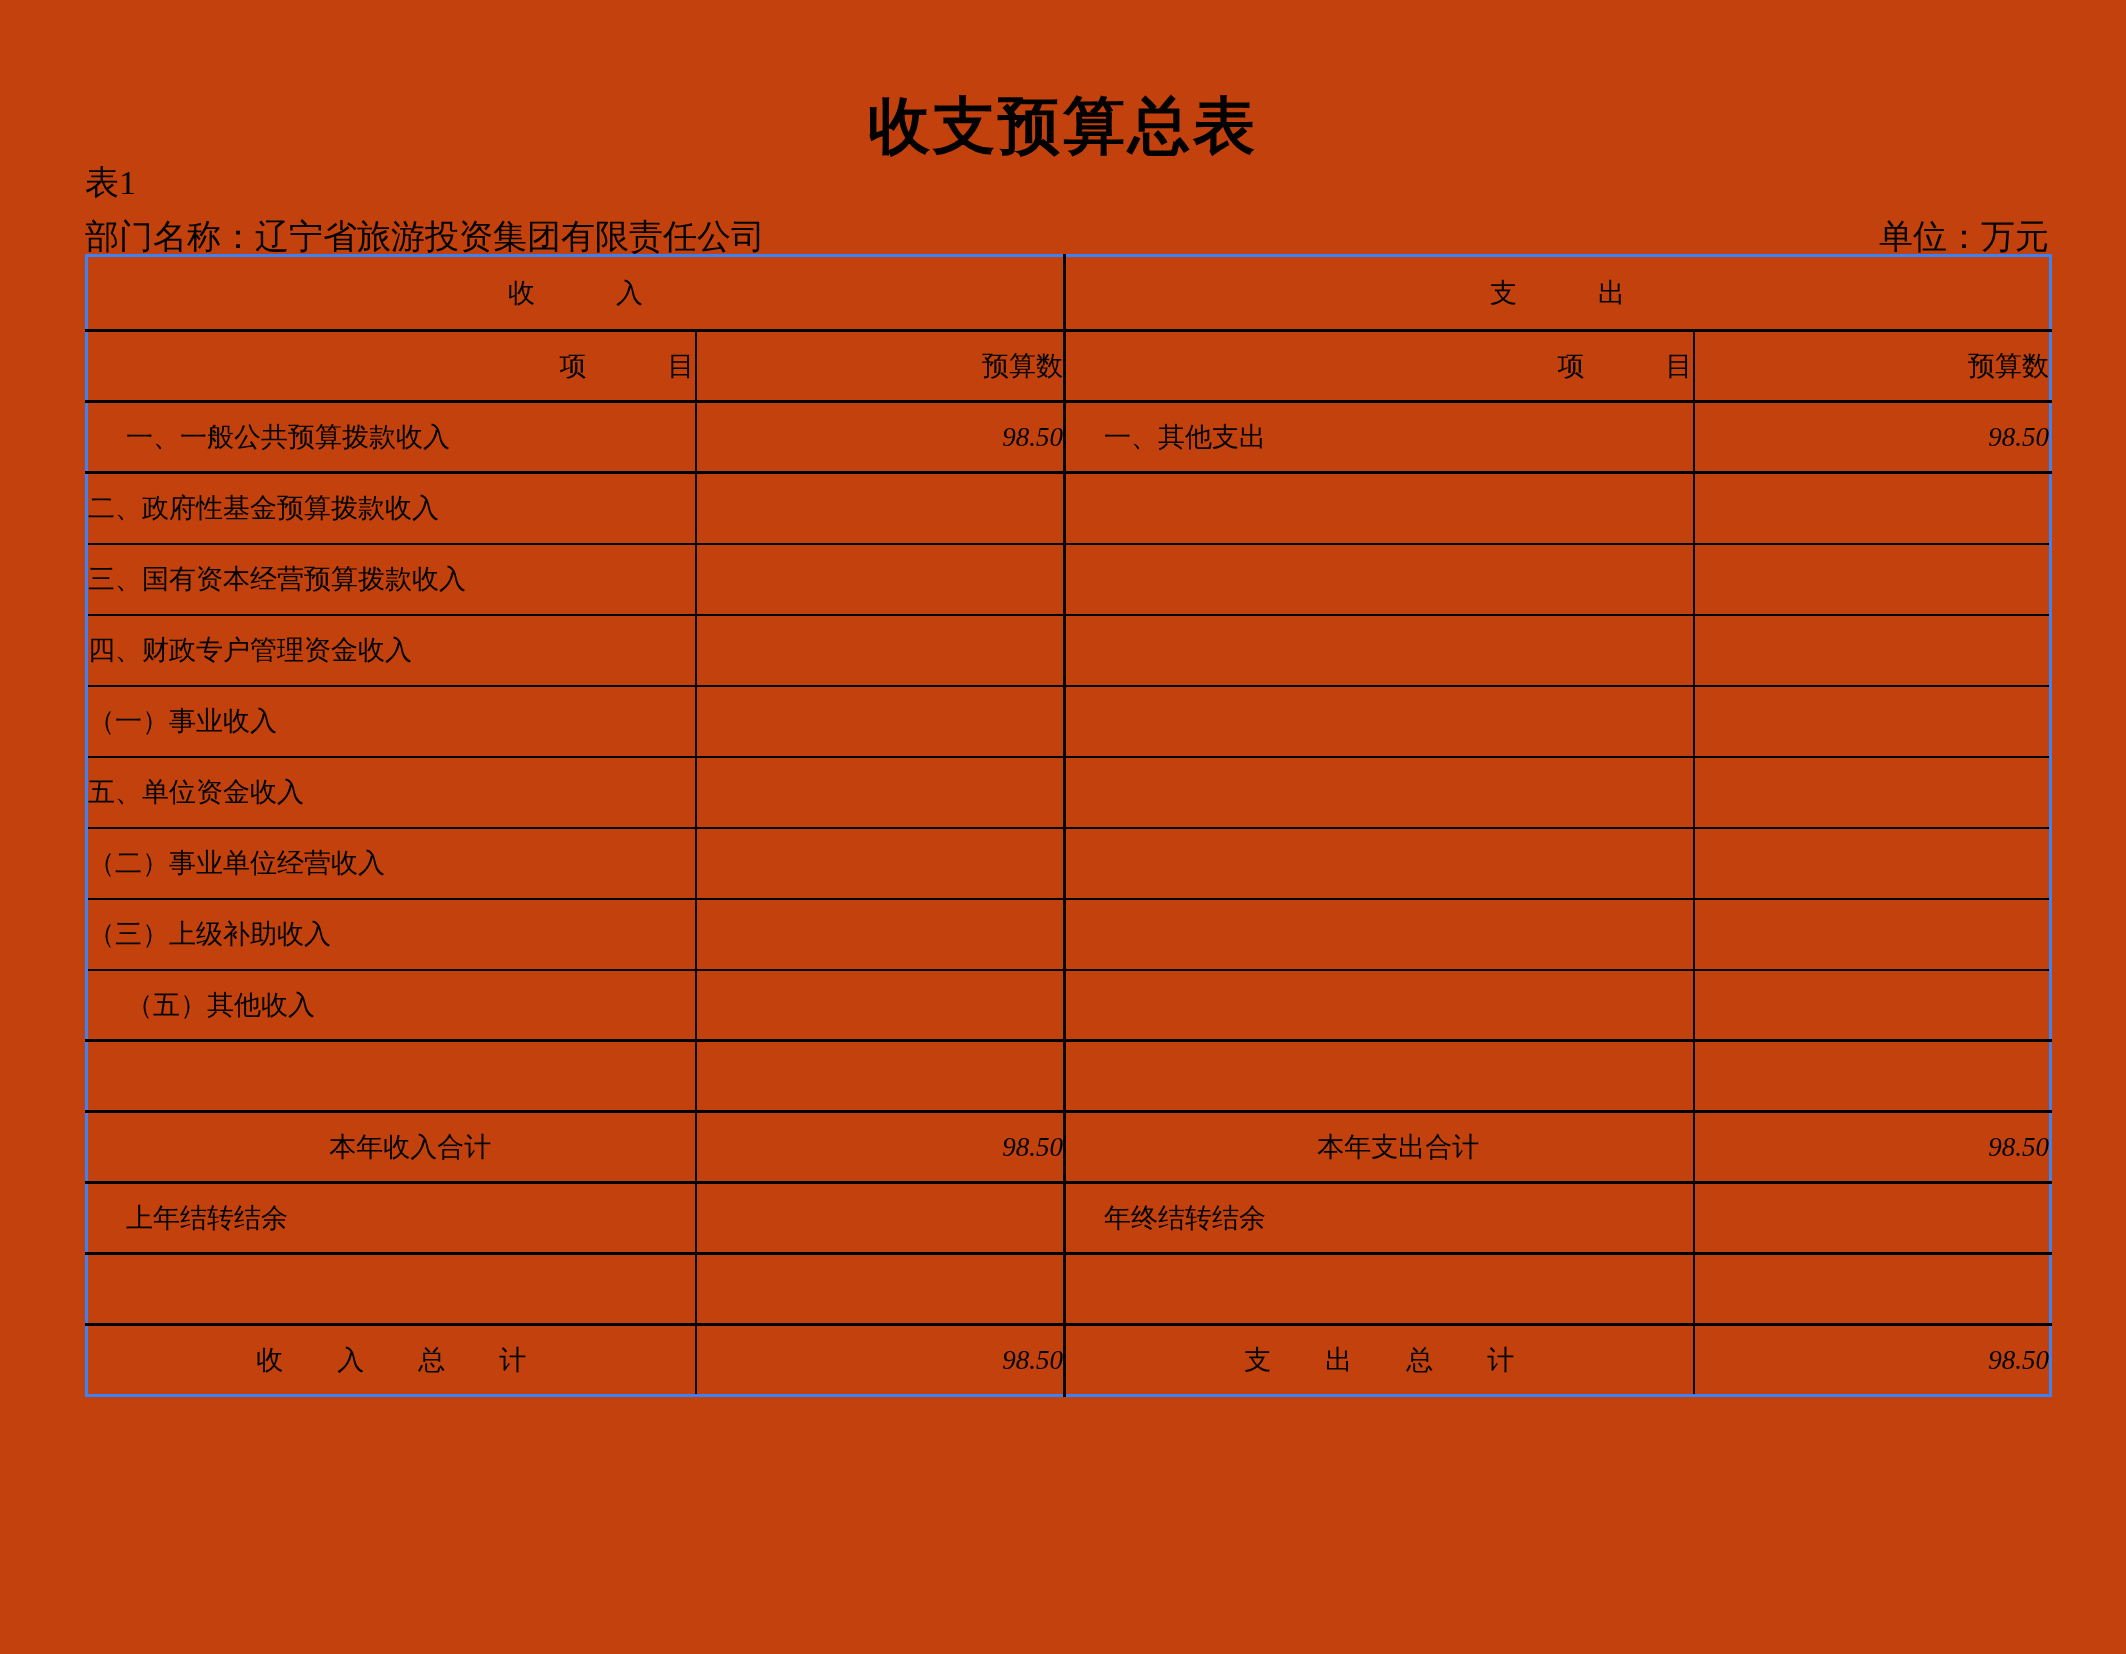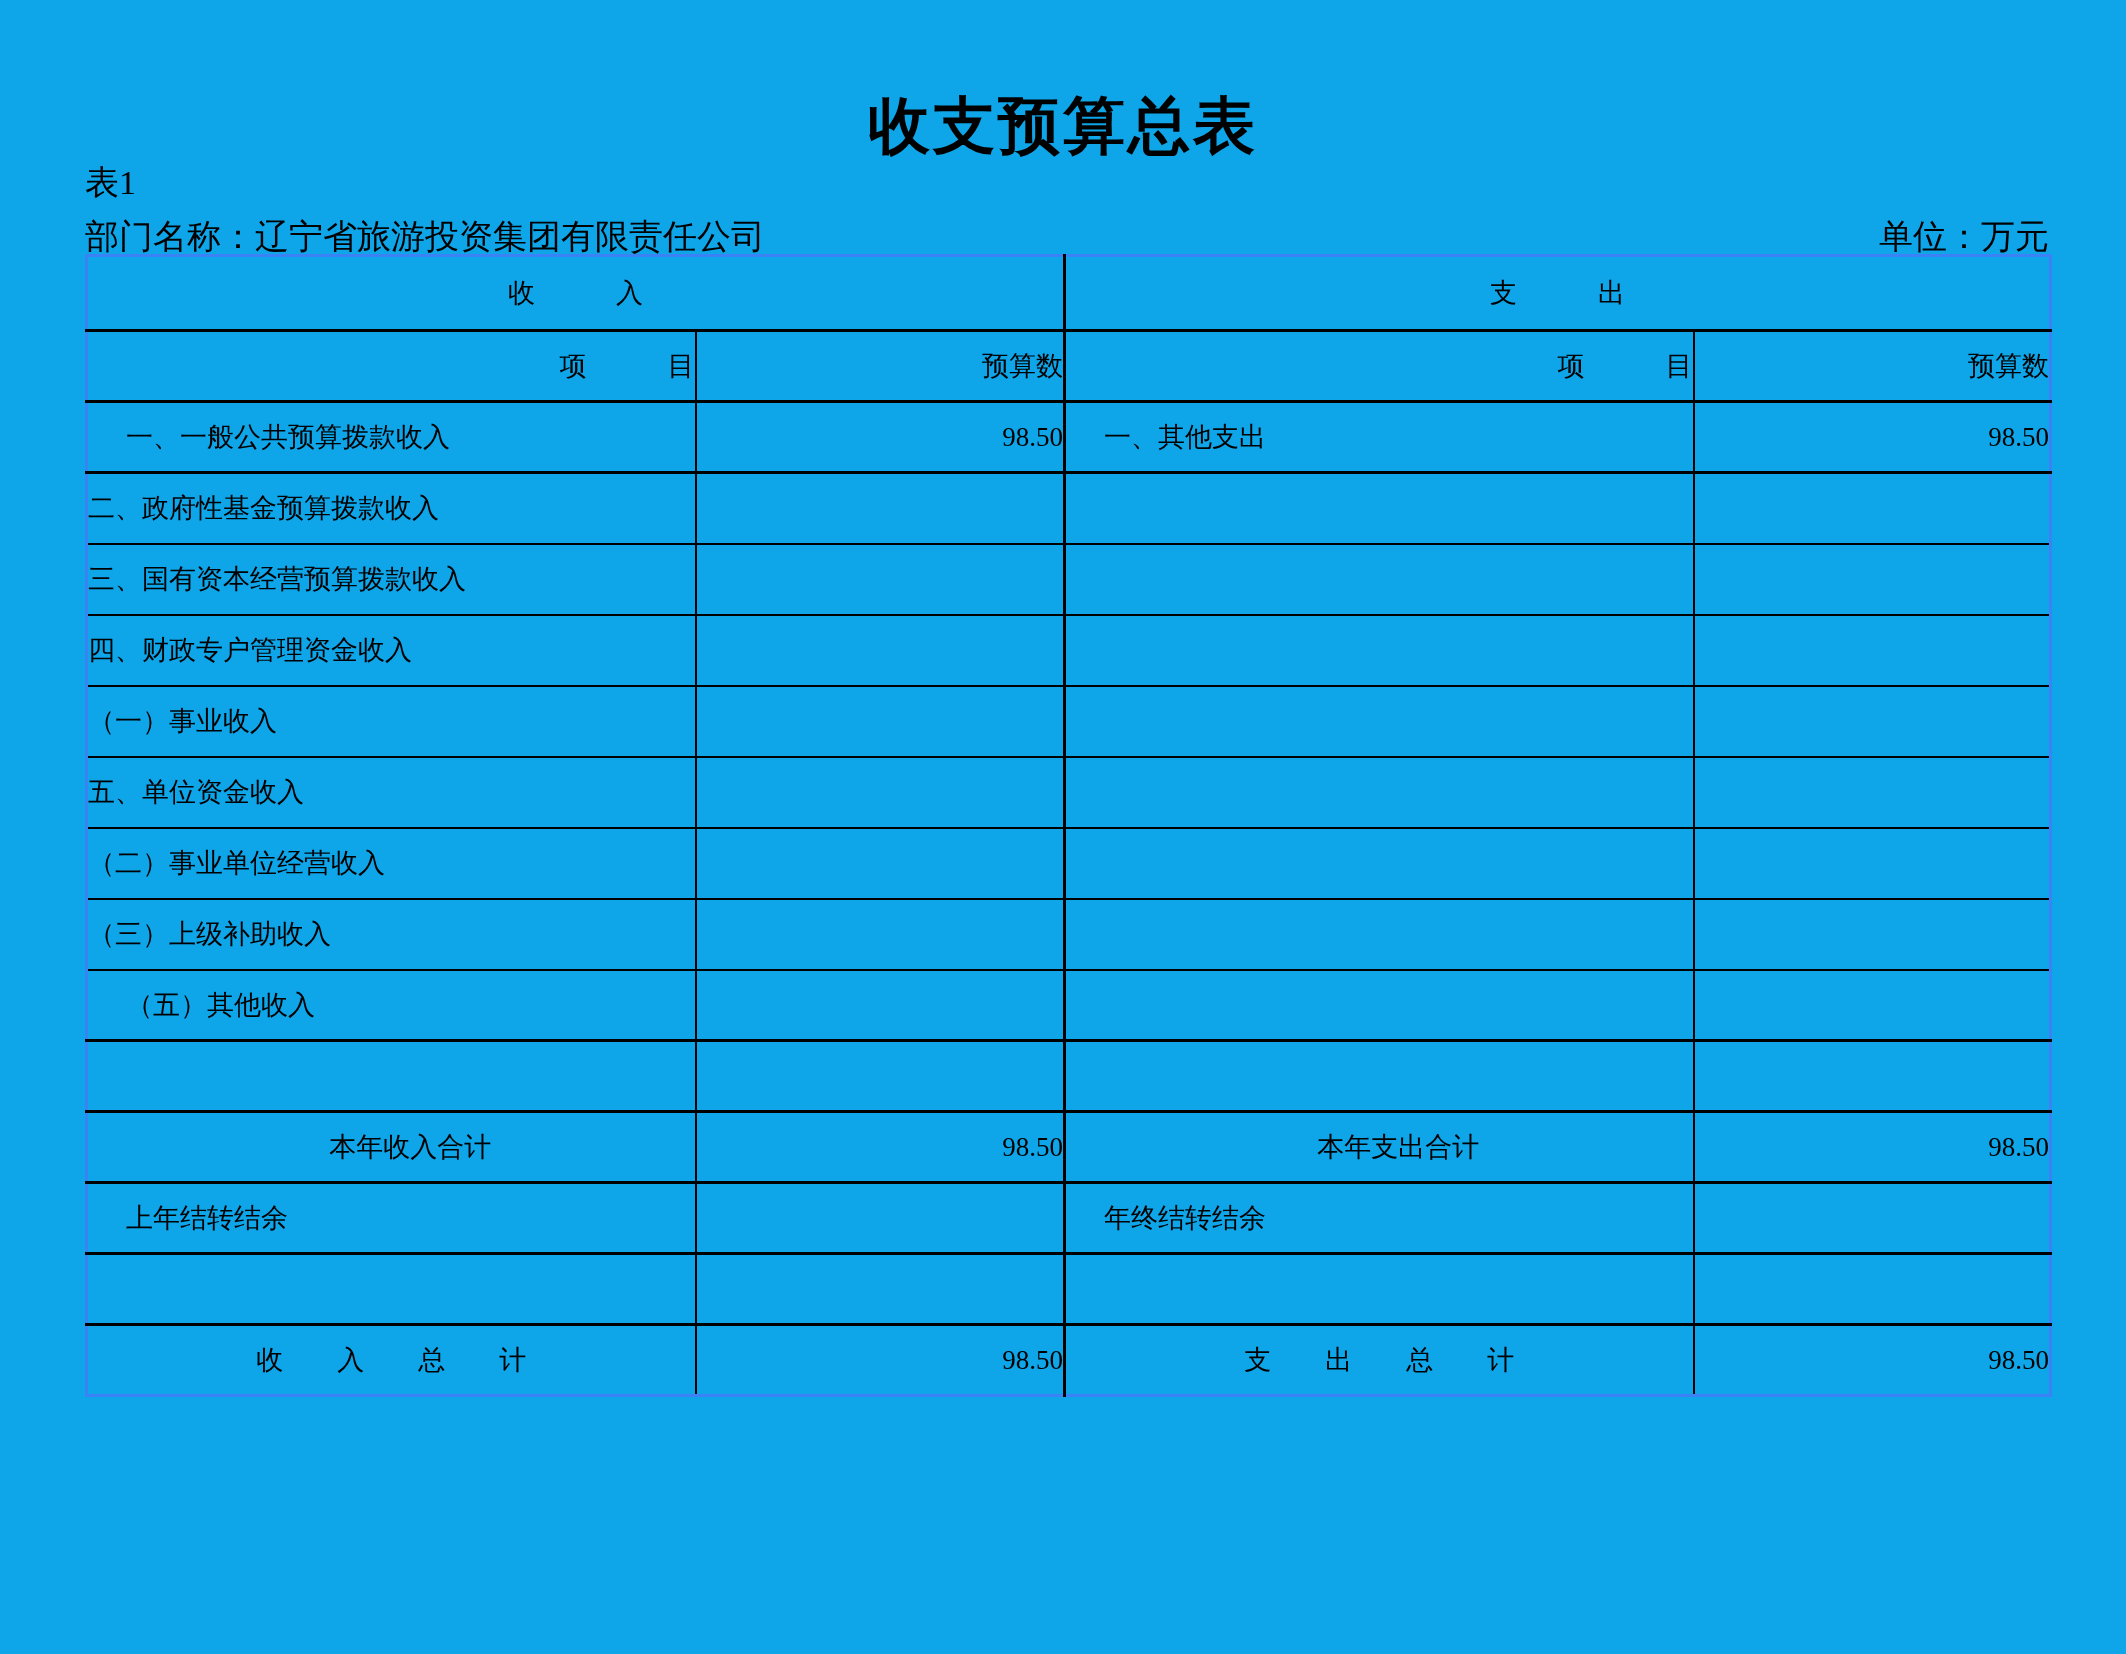--- a/index.html
+++ b/index.html
@@ -2,21 +2,21 @@
 <html lang="zh"><head>
 <meta charset="utf-8">
 <style>
   * { box-sizing: border-box; }
   html, body { margin: 0; padding: 0; }
   body { background: #ffffff; }
   .page {
     position: relative;
     width: 2126px;
     height: 1654px;
-    background: #0ea5e9;
+    background: #c2410c;
     color: #000000;
     font-family: "Liberation Serif", "DejaVu Serif", serif;
     overflow: hidden;
   }
   .title {
     margin: 0;
     padding-top: 92px;
     height: 160px;
     text-align: center;
     font-size: 62px;
@@ -53,21 +53,21 @@
     font-weight: normal;
     overflow: hidden;
     white-space: nowrap;
     vertical-align: middle;
   }
   .sec-h  { height: 75px; text-align: center; border-bottom-width: 3px !important; }
   .col-h  { height: 71px; text-align: right; border-bottom-width: 3px !important; }
   table.budget td { height: 71px; }
   .mid { border-right-width: 3px !important; }
   td.item { text-align: left; padding-left: 5px; }
-  td.num  { text-align: right; padding-right: 10px; }
+  td.num  { text-align: right; padding-right: 10px; font-style: italic; }
   td.ctr  { text-align: center; }
   tr.thick > td { border-bottom-width: 3px; padding-left: 38px; }
 </style>
 </head>
 <body>
 
 <div class="page">
 
   <h1 class="title">收支预算总表</h1>
 

